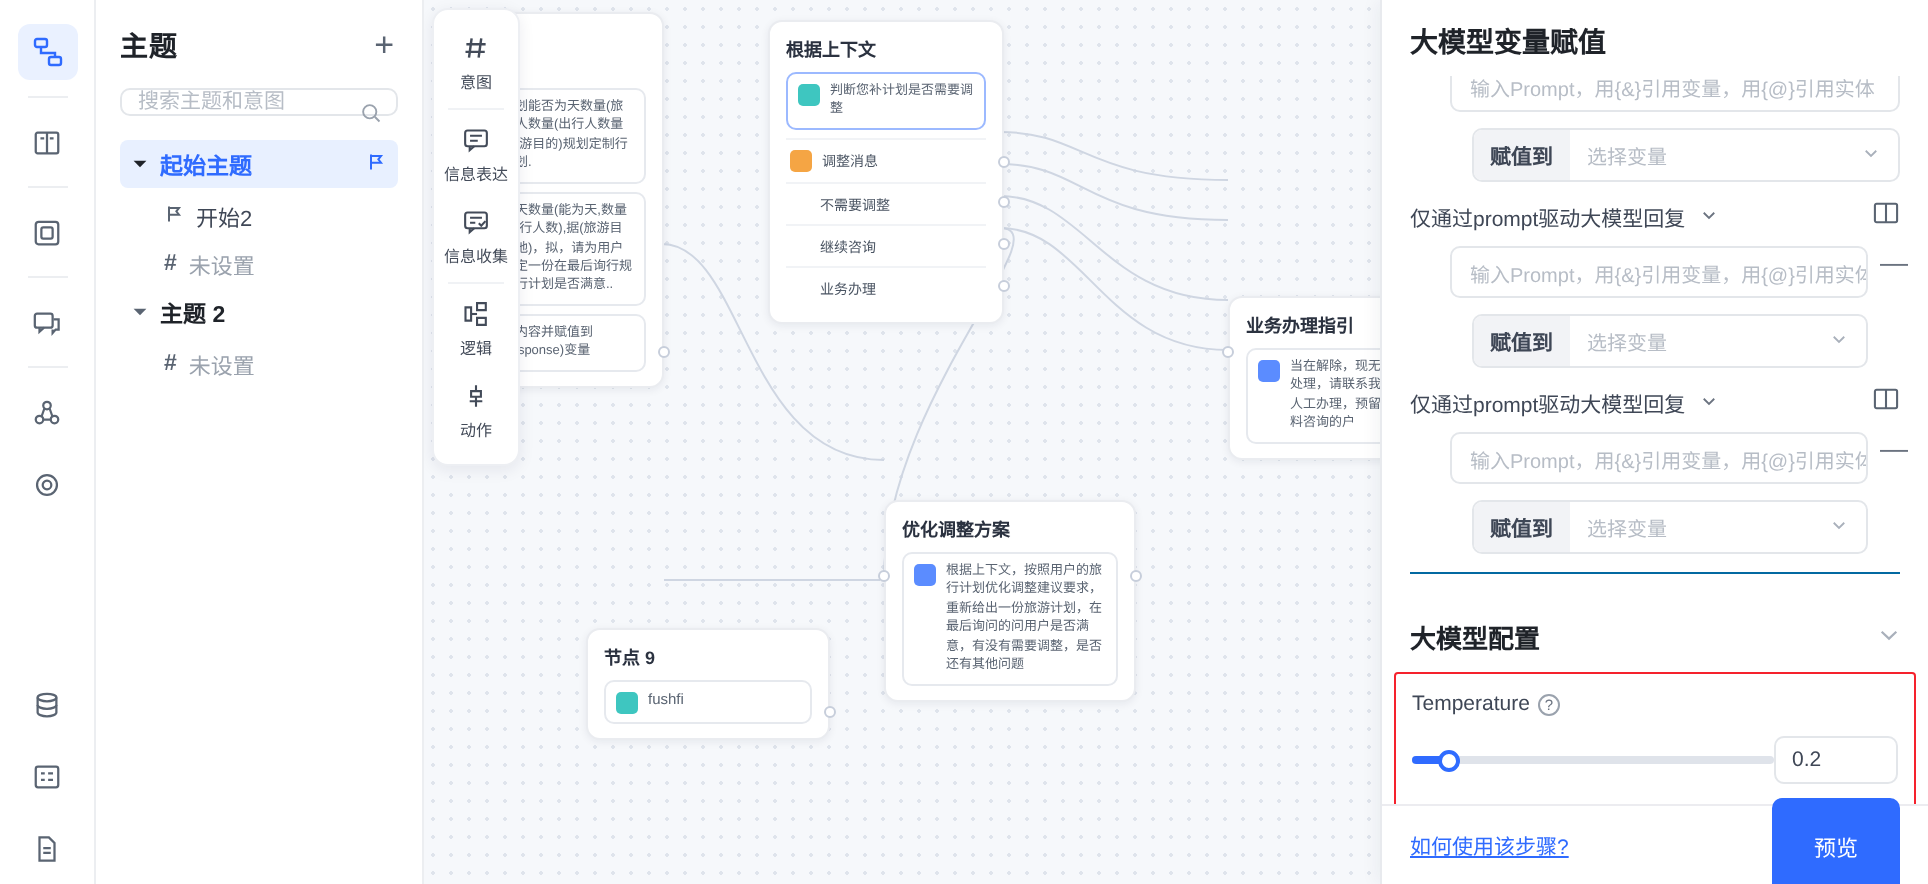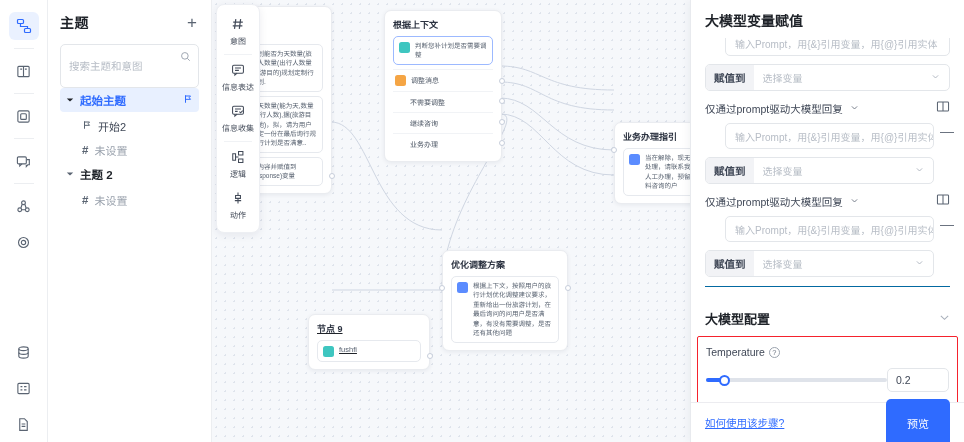--- a/index.html
+++ b/index.html
@@ -44,26 +44,26 @@
     flex: none;
   }
   .themes-head {
     display: flex; align-items: center; justify-content: space-between;
     margin-bottom: 12px;
   }
   .themes-title { font-size: 14px; font-weight: 700; color: #1f2329; letter-spacing: .5px; }
   .plus-btn { color: #5a6472; font-size: 17px; line-height: 1; padding: 0 2px; }
   .search-box {
     position: relative;
-    height: 44px;
+    height: 14px;
     border: 1px solid #e3e6ea;
     border-radius: 5px;
     display: flex; align-items: center;
     padding: 0 22px 0 8px;
-    margin-bottom: 0;
+    margin-bottom: 12px;
   }
   .search-box input {
     border: none; outline: none; width: 100%;
     font-size: 10.5px; color: #1f2329;
     font-family: inherit; background: transparent;
   }
   .search-box input::placeholder { color: #b7bdc6; }
   .search-ic { position: absolute; right: 7px; top: 6px; color: #9aa2ad; }
 
   .tree-row {
@@ -173,21 +173,21 @@
     background: #fff;
     overflow: hidden; white-space: nowrap;
   }
   .prompt-input.clipped { border-top-left-radius:0; border-top-right-radius:0; }
   .minus { color: #6b7380; font-size: 14px; width: 10px; text-align: center; }
 
   .assign-row {
     display: flex; align-items: stretch;
     height: 27px;
     border: 1px solid #e3e6ea; border-radius: 5px;
-    overflow: hidden; margin-bottom: 9px;
+    overflow: hidden; margin-bottom: 9px; margin-left: 31px;
   }
   .assign-label {
     background: #f2f3f6;
     display: flex; align-items: center;
     padding: 0 8px;
     font-size: 10.5px; font-weight: 700; color: #3f4756;
     white-space: nowrap;
   }
   .assign-val {
     flex: 1 1 auto; display: flex; align-items: center; justify-content: space-between;
@@ -499,40 +499,40 @@
       <div class="opt-row" style="padding-left:17px">
         <span>继续咨询</span>
         <span class="port" style="right:-12px;top:6px"></span>
       </div>
       <div class="opt-row" style="padding-left:17px">
         <span>业务办理</span>
         <span class="port" style="right:-12px;top:6px"></span>
       </div>
     </div>
 
-    <div class="node" style="left:402px;top:122px;width:106px;">
+    <div class="node" style="left:402px;top:148px;width:106px;">
       <div class="node-title">业务办理指引</div>
       <div class="chip" style="margin-bottom:0">
         <span class="chip-ic" style="background:#5b8cff"></span>
         <span class="chip-tx">当在解除，现无法为处理，请联系我们的人工办理，预留建有料咨询的户</span>
       </div>
       <span class="port" style="left:-4px;top:24px"></span>
     </div>
 
     <div class="node" style="left:230px;top:250px;width:126px;">
       <div class="node-title">优化调整方案</div>
       <div class="chip" style="margin-bottom:0">
         <span class="chip-ic" style="background:#5b8cff"></span>
         <span class="chip-tx">根据上下文，按照用户的旅行计划优化调整建议要求，重新给出一份旅游计划，在最后询问的问用户是否满意，有没有需要调整，是否还有其他问题</span>
       </div>
       <span class="port" style="left:-4px;top:34px"></span>
       <span class="port" style="right:-4px;top:34px"></span>
     </div>
 
-    <div class="node" style="left:96px;top:314px;width:122px;text-decoration:underline;">
+    <div class="node" style="left:81px;top:314px;width:122px;">
       <div class="node-title">节点 9</div>
       <div class="chip" style="margin-bottom:0">
         <span class="chip-ic" style="background:#3ec6c0"></span>
         <span class="chip-tx" style="font-size:7.5px">fushfi</span>
       </div>
       <span class="port" style="right:-4px;bottom:10px"></span>
     </div>
 
   </div>
 

